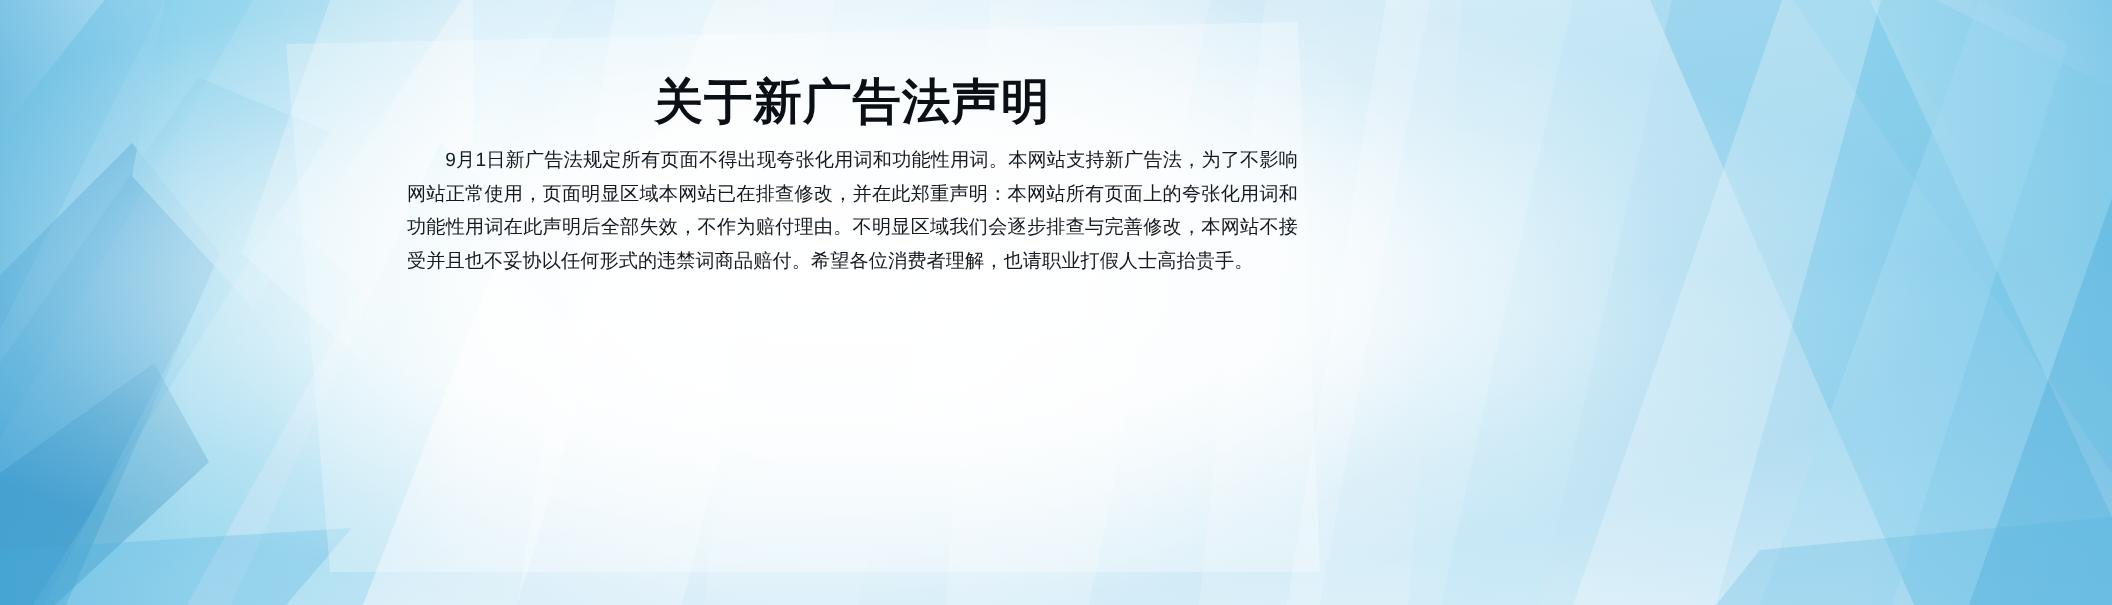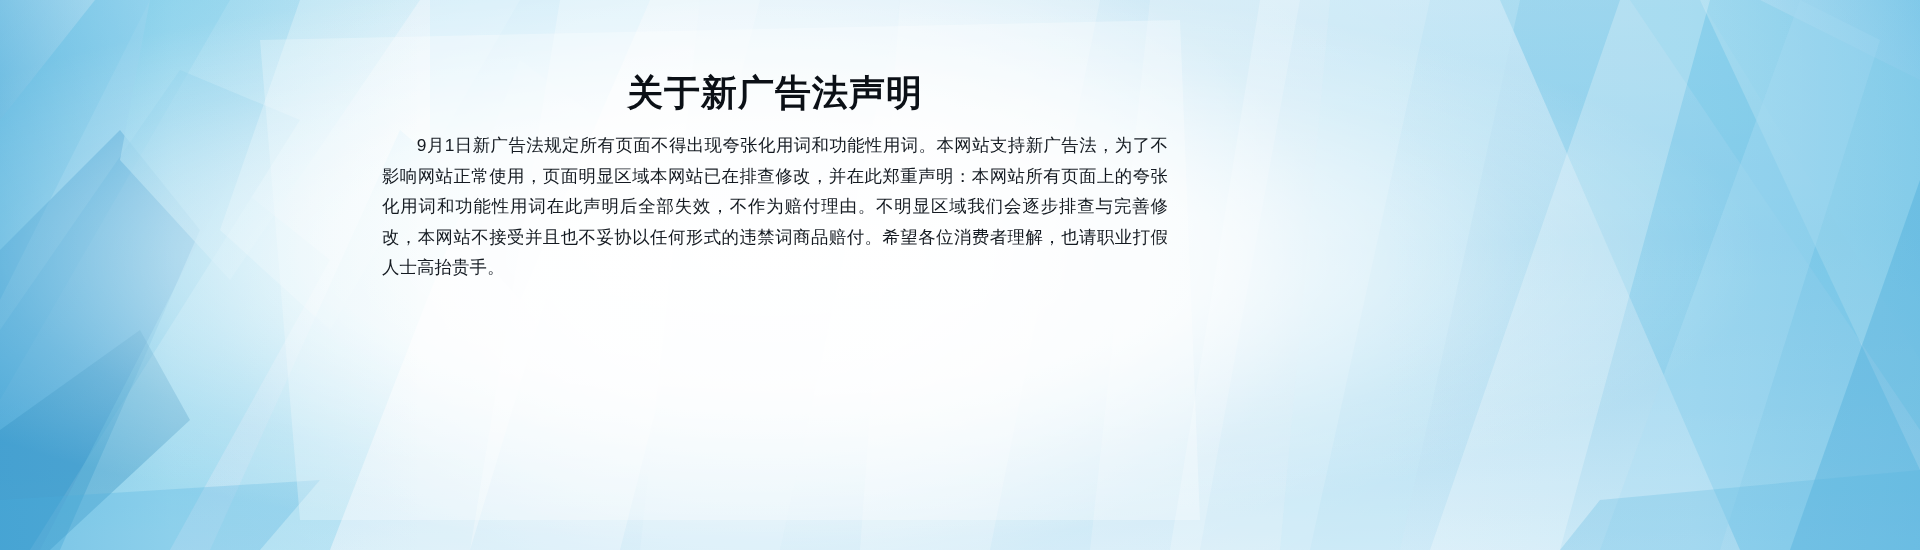--- a/index.html
+++ b/index.html
@@ -25,32 +25,32 @@
     pointer-events:none;
   }
 
   
   .content{
     position:absolute;
     left:370px;top:70px;width:810px;
     color:#11161c;
   }
   .page-title{
-    font-size:36px;
+    font-size:44px;
     font-weight:bold;
     letter-spacing:1px;
     text-align:center;
     margin:0 0 14px 0;
     color:#0b1016;
     line-height:46px;
   }
   .para{
     font-size:17.4px;
     line-height:30.5px;
-    margin:12px;
+    margin:0;
     text-align:justify;
     text-justify:inter-ideograph;
     color:#141a21;
     letter-spacing:0.1px;
   }
   .para.indent{text-indent:2em;}
   .para + .para{margin-top:0;}
 </style>
 </head>
 <body>

